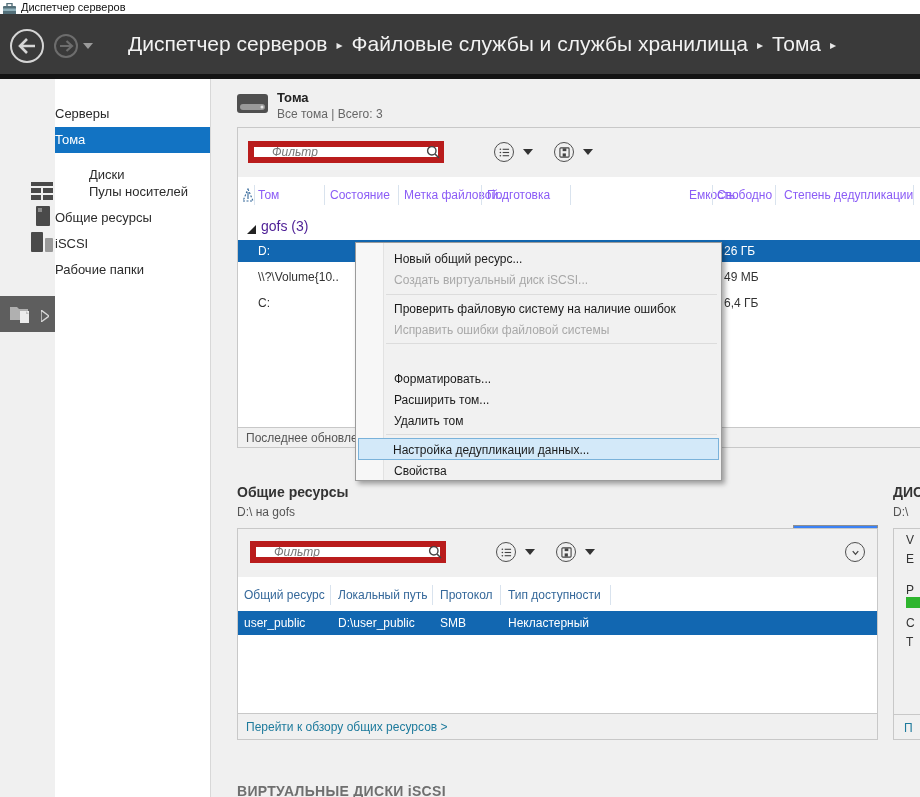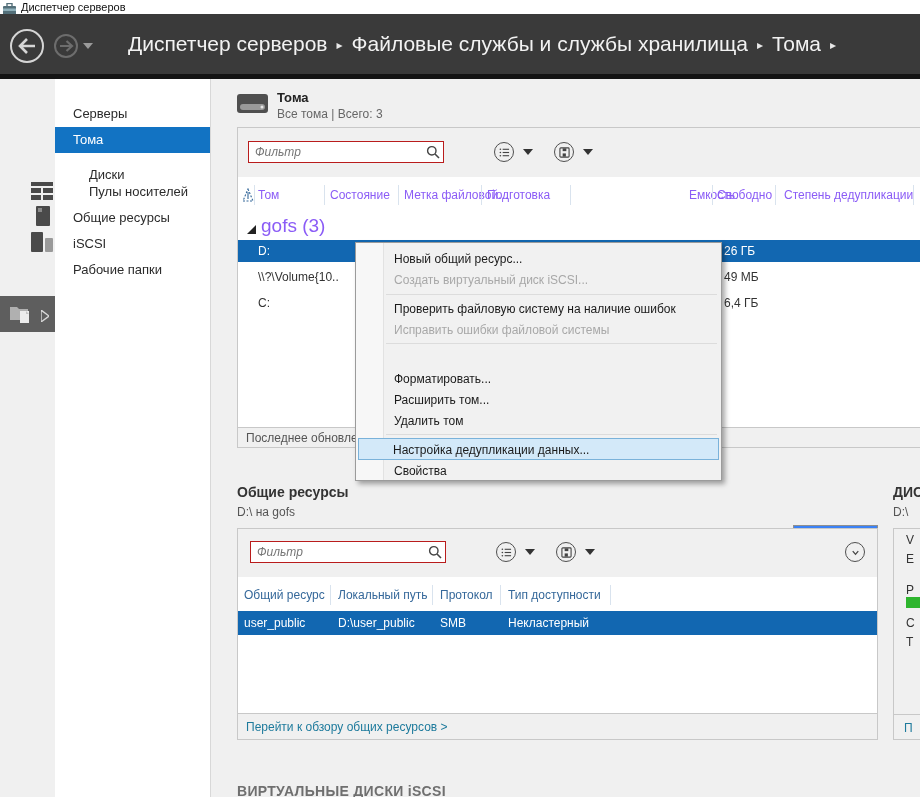--- a/index.html
+++ b/index.html
@@ -21,42 +21,42 @@
   .breadcrumb { left:128px; top:14px; height:60px; line-height:60px; font-size:21px; color:#f2f2f2; white-space:nowrap; font-weight:300; }
   .crumb { cursor:default; }
   .crumb-sep { font-size:12px; color:#e8e8e8; margin:0 9px; position:relative; top:-2px; }
 
   
   .rail { left:0; top:79px; width:55px; height:718px; background:#f0f0f0; }
   .rail-sel { left:0; top:217px; width:55px; height:36px; background:#5e5e5e; }
 
   
   .navpanel { left:55px; top:79px; width:156px; height:718px; background:#ffffff; border-right:1px solid #d8d8d8; }
-  .nav-item { left:55px; width:155px; height:26px; line-height:26px; font-size:13px; color:#2b2b2b; padding-left:18px; cursor:default; }
+  .nav-item { left:55px; width:155px; height:26px; line-height:26px; font-size:13px; color:#2b2b2b; cursor:default; }
   .nav-item.indent { padding-left:34px; }
   .nav-item.selected { background:#1273c3; color:#ffffff; }
 
   
   .content-bg { left:211px; top:79px; width:709px; height:718px; background:#f0f0f0; }
 
   
   .vol-title { left:277px; top:90px; font-size:13px; font-weight:bold; color:#222; }
   .vol-sub { left:277px; top:107px; font-size:12px; color:#666; }
   .drive-icon { left:237px; top:92px; }
   .volbox { left:237px; top:127px; width:684px; height:321px; border:1px solid #c8c8c8; background:#f0f0f0; }
-  .filter-input { left:248px; top:141px; width:196px; height:22px; border:1px solid #b91c1c; background:#fff; font-size:12px; padding:0 20px 0 6px; font-family:"Liberation Sans",sans-serif; }
+  .filter-input { left:248px; top:141px; width:196px; height:22px; border:6px solid #b91c1c; background:#fff; font-size:12px; padding:0 20px 0 18px; font-family:"Liberation Sans",sans-serif; }
   .filter-input::placeholder { color:#767676; font-style:italic; }
   .search-ico { width:14px; height:14px; }
   .circ-btn { width:20px; height:20px; border:1.5px solid #4f4f4f; border-radius:50%; display:flex; align-items:center; justify-content:center; background:transparent; }
   .dd-caret { width:0; height:0; border-left:5px solid transparent; border-right:5px solid transparent; border-top:6px solid #333; }
   .vol-table { left:238px; top:177px; width:682px; height:250px; background:#ffffff; }
   .hdr-cell { top:183px; height:24px; line-height:24px; font-size:12px; color:#8b5cf6; white-space:nowrap; cursor:default; }
   .hdr-sep { top:185px; width:1px; height:20px; background:#d9e3ee; }
   .grp-tri { left:247px; top:220px; }
-  .grp-label { left:261px; top:214px; height:24px; line-height:24px; font-size:19px; color:#8b5cf6; }
+  .grp-label { left:261px; top:214px; height:24px; line-height:24px; font-size:14px; color:#4c1d95; }
   .vol-row { left:238px; width:682px; height:22px; line-height:22px; font-size:12px; }
   .vol-row.sel { background:#1267b1; color:#ffffff; }
   .cell-name { position:absolute; left:20px; top:0; height:22px; line-height:22px; white-space:nowrap; }
   .cell-free { position:absolute; left:486px; top:0; height:22px; line-height:22px; white-space:nowrap; }
   .vol-status { left:238px; top:427px; width:682px; height:20px; line-height:20px; background:#f0f0f0; border-top:1px solid #c8c8c8; font-size:12px; color:#555; padding-left:8px; }
 
   
   .cmenu { left:355px; top:242px; width:367px; height:239px; background:#f1f1f1; border:1px solid #9b9b9b; box-shadow:3px 3px 5px rgba(0,0,0,0.35); z-index:50; }
   .cmenu-gutter { left:0; top:0; width:28px; height:237px; background:#f7f7f7; border-right:1px solid #e2e2e2; }
   .mi { left:38px; width:320px; height:21px; line-height:21px; font-size:12px; color:#1a1a1a; white-space:nowrap; cursor:default; }

